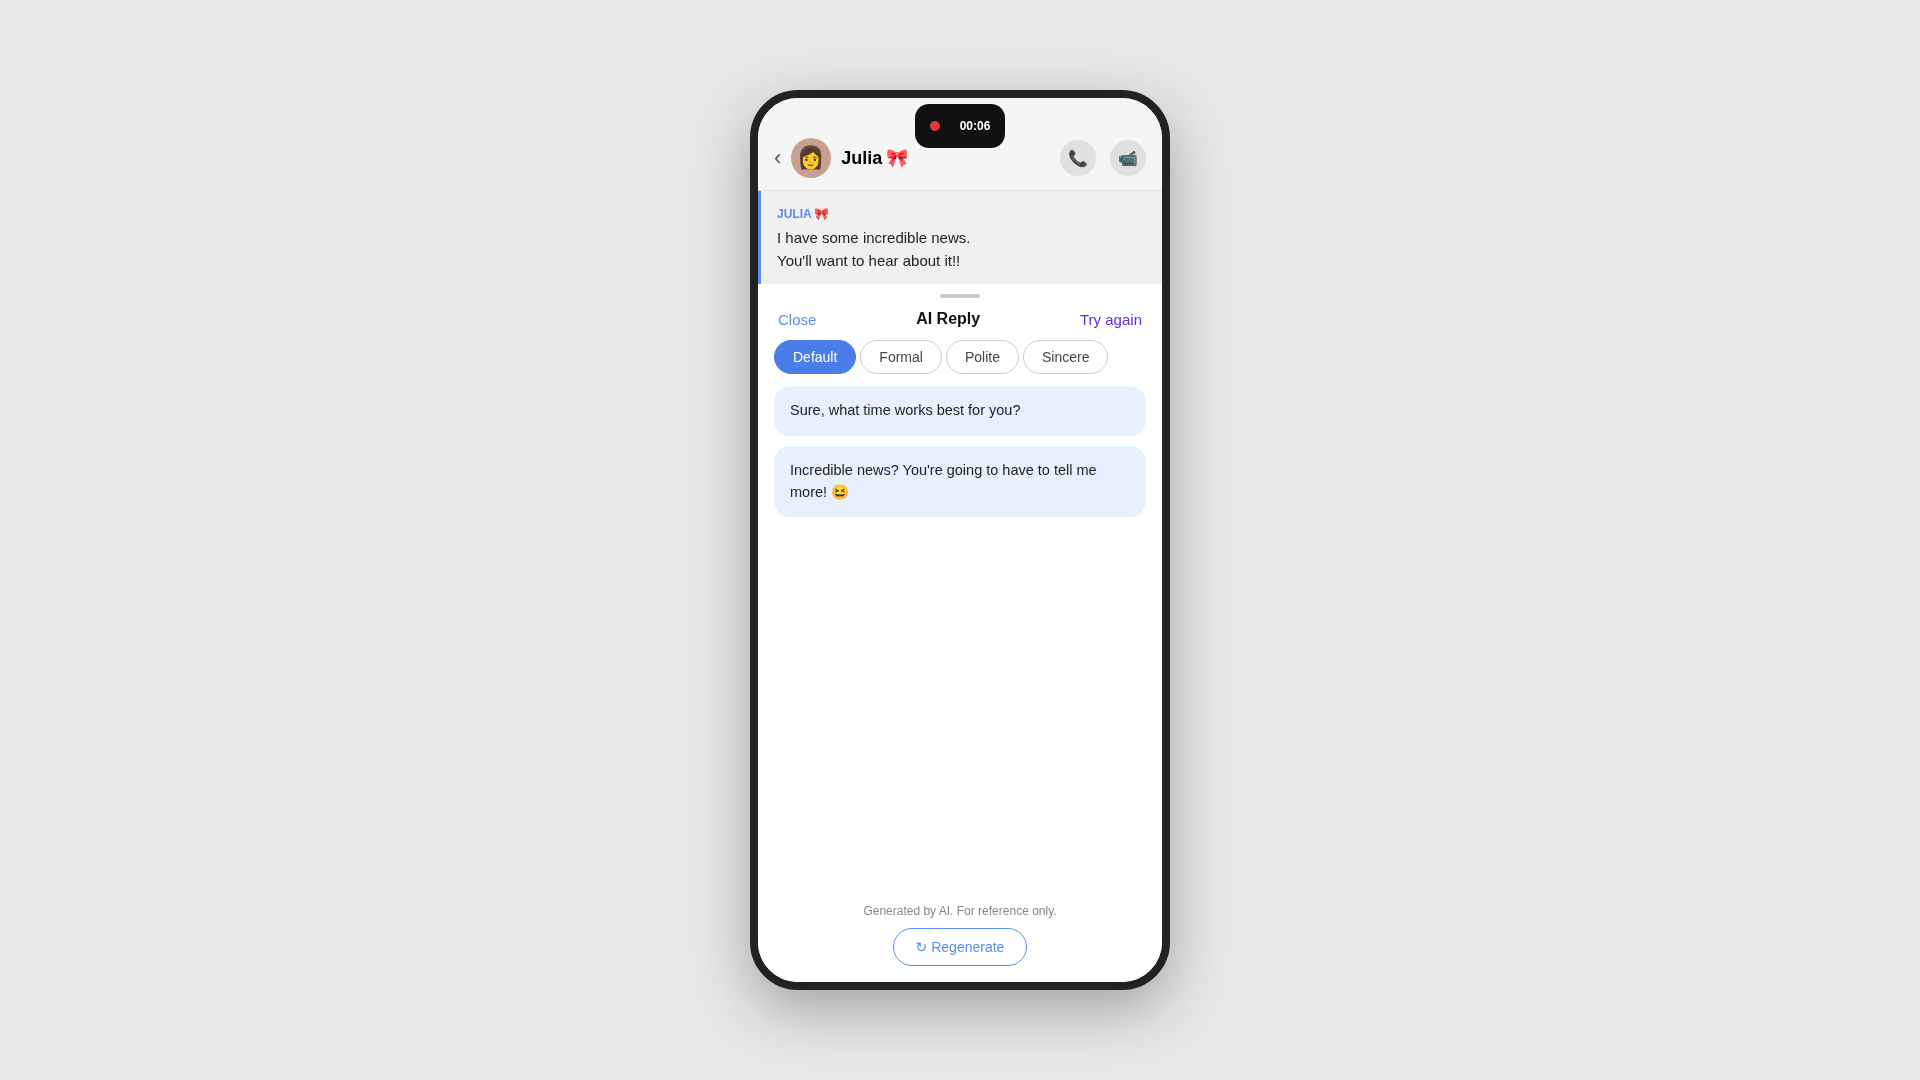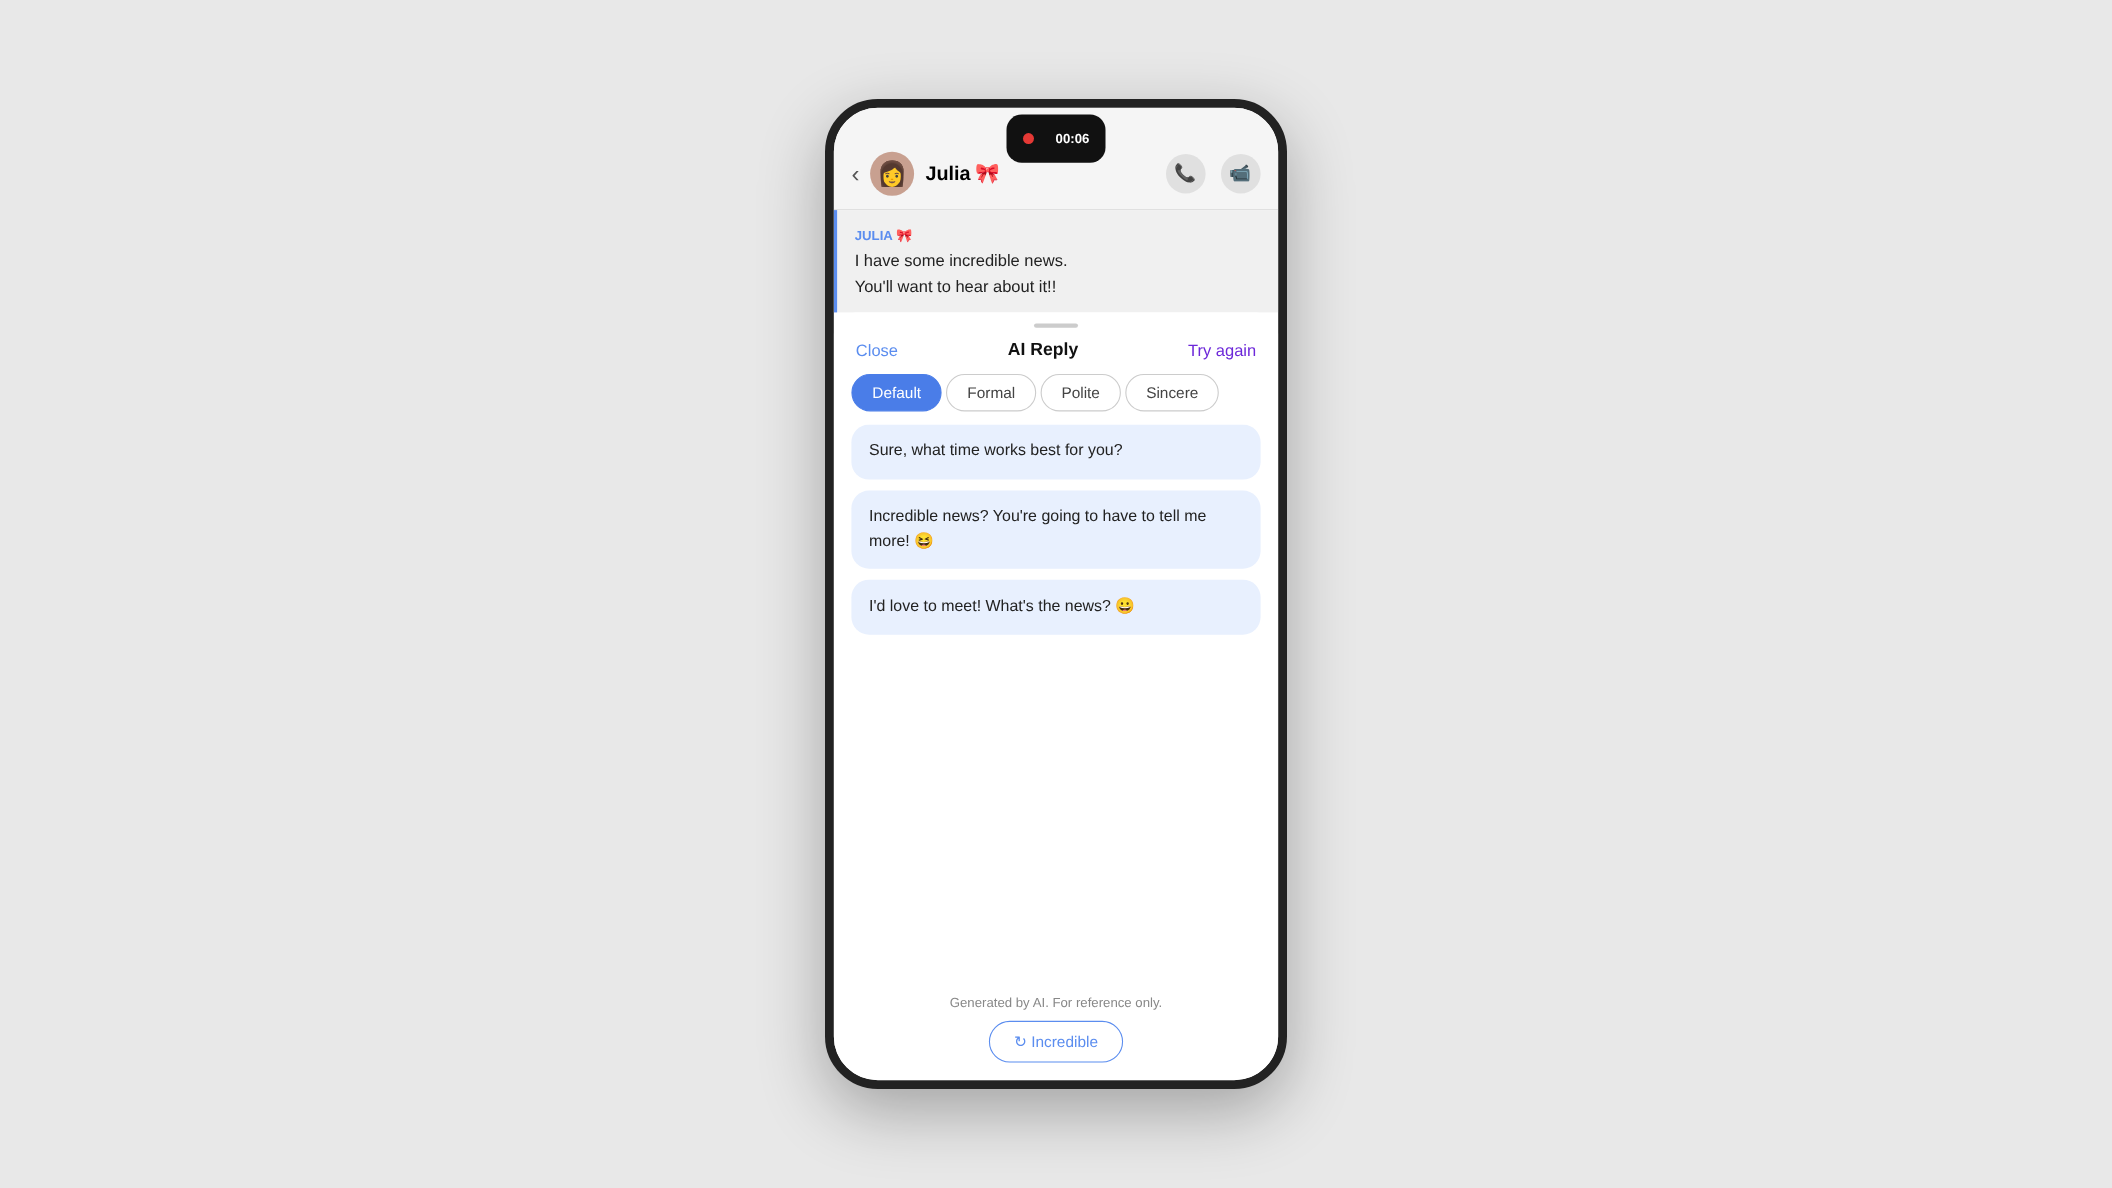--- a/index.html
+++ b/index.html
@@ -291,19 +291,18 @@
     <div class="tone-filters">
       <button class="tone-btn active">Default</button>
       <button class="tone-btn">Formal</button>
       <button class="tone-btn">Polite</button>
       <button class="tone-btn">Sincere</button>
     </div>
 
     <div class="suggestions">
       <div class="suggestion-card">Sure, what time works best for you?</div>
       <div class="suggestion-card">Incredible news? You're going to have to tell me more! 😆</div>
-      <div class="suggestion-card">I'd love to meet! What's the news? 😀</div>
     </div>
 
     <div class="ai-disclaimer">Generated by AI. For reference only.</div>
-    <button class="regenerate-btn">↻  Incredible</button>
+    <button class="regenerate-btn">↻  Regenerate</button>
   </div>
 </div>
 
 </body></html>

